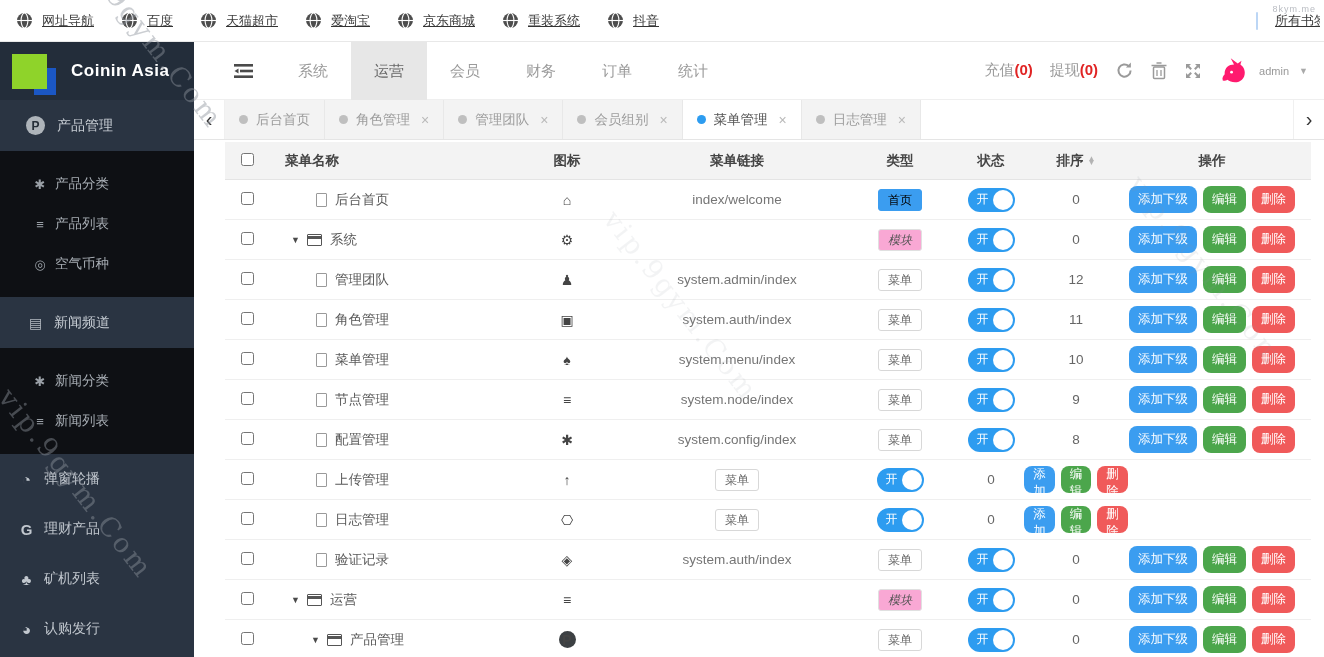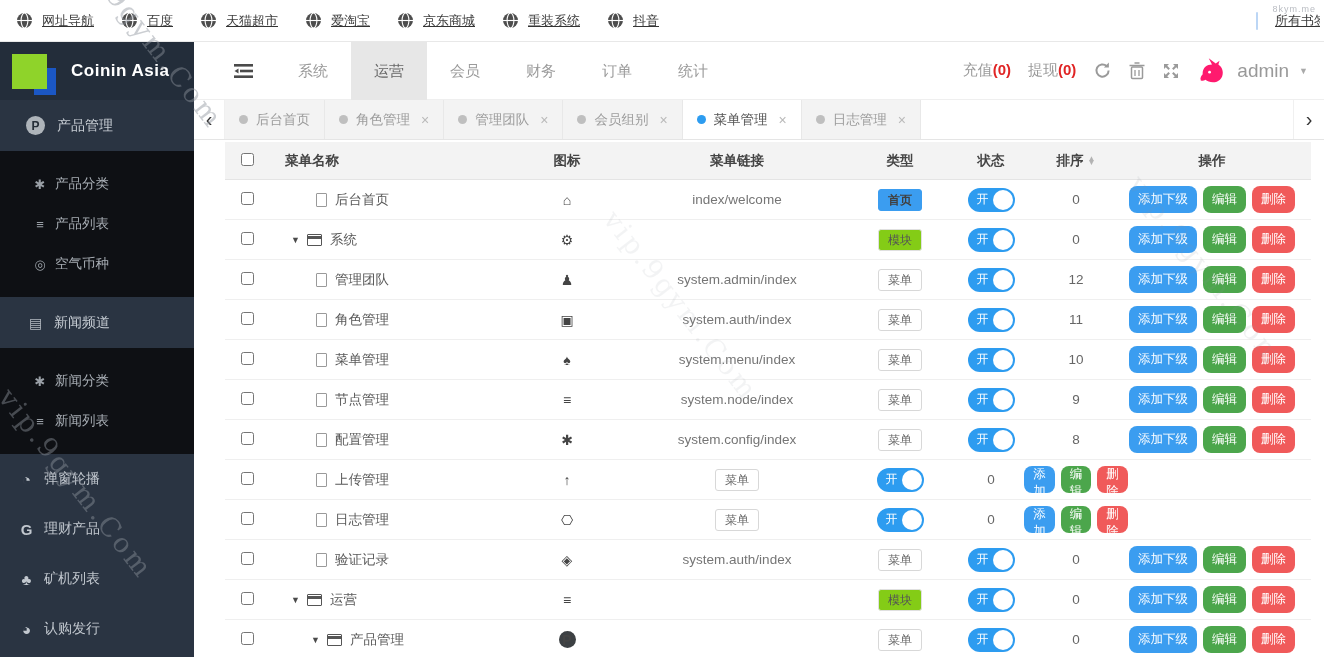--- a/index.html
+++ b/index.html
@@ -41,21 +41,21 @@
 
   .navbar { height:58px; display:flex; align-items:center; border-bottom:1px solid #efefef; }
   .ham { margin:0 22px 0 40px; cursor:pointer; }
   .nav-item { height:58px; line-height:58px; padding:0 23px; color:#9a9a9a; font-size:15px; cursor:pointer; }
   .nav-item.active { background:#e7e7e7; color:#666; }
   .nav-right { margin-left:auto; display:flex; align-items:center; gap:17px; margin-right:16px; }
   .count-link { font-size:15px; color:#9a9a9a; cursor:pointer; }
   .count-link b { color:#e02424; }
   .tool-ic { cursor:pointer; display:flex; align-items:center; }
   .userbox { display:flex; align-items:center; gap:10px; cursor:pointer; }
-  .username { color:#999; font-size:19px; }
+  .username { color:#999; font-size:11px; }
   .dcaret { color:#a9a9a9; font-size:9px; }
 
   
   .tabbar { height:40px; display:flex; align-items:stretch; border-bottom:1px solid #e5e5e5; background:#fff; }
   .tnav { width:31px; display:flex; align-items:center; justify-content:center; color:#333; font-size:20px;
           cursor:pointer; flex:none; }
   .tnav.l { border-right:1px solid #f0f0f0; }
   .tnav.r { margin-left:auto; border-left:1px solid #f0f0f0; }
   .tab { display:flex; align-items:center; gap:8px; padding:0 14px; border-right:1px solid #e8e8e8;
          background:#f3f3f3; color:#9c9c9c; font-size:13.5px; cursor:pointer; }
@@ -80,22 +80,22 @@
   .lv-exp1 { padding-left:42px; }
   .caret { font-size:9px; color:#4a4a4a; margin-right:7px; }
   .doc { width:11px; height:14px; border:1px solid #9a9a9a; border-radius:1px; margin-right:8px; flex:none; }
   .folder { width:15px; height:12px; border:1px solid #555; border-radius:1px; margin-right:8px; position:relative; flex:none; }
   .folder::before { content:""; position:absolute; left:0; top:1px; right:0; height:3px; background:#555; }
   .td-icon span { font-size:14px; color:#444; }
   .icon-cp { display:inline-flex; width:17px; height:17px; border-radius:50%; background:#3c4043; color:#fff;
              font-size:11px; font-weight:bold; align-items:center; justify-content:center; }
   .td-link { color:#757575; }
   .badge { display:inline-block; padding:4px 9px; border-radius:3px; font-size:12px; line-height:1; }
-  .badge[data-type="primary"] { background:#3b9df0; border:1px solid #3b9df0; color:#404040;font-weight:bold; }
-  .badge[data-type="module"]  { background:#84cc16; border:1px solid #e0e0e0; color:#555; }
+  .badge[data-type="primary"] { background:#3b9df0; border:1px solid #3b9df0; color:#000000; }
+  .badge[data-type="module"]  { background:#f9a8d4; border:1px solid #e0e0e0; color:#555;font-style:italic; }
   .badge[data-type="menu"]    { background:#fff; border:1px solid #d8d8d8; color:#666; }
   .toggle { width:47px; height:24px; background:#2d9cf0; border-radius:12px; display:inline-flex;
             align-items:center; position:relative; cursor:pointer; }
   .toggle .on { color:#fff; font-size:12px; margin-left:9px; }
   .toggle .knob { position:absolute; right:2px; top:2px; width:20px; height:20px; border-radius:50%; background:#fff; }
   .td-act { display:flex; justify-content:center; gap:6px; }
   .btn { border:none; color:#fff; font-size:12.5px; height:27px; padding:0 9px; border-radius:8px;
          cursor:pointer; font-family:inherit; }
   .b-add { background:#3b9df0; }
   .b-edit { background:#4ca64c; }

